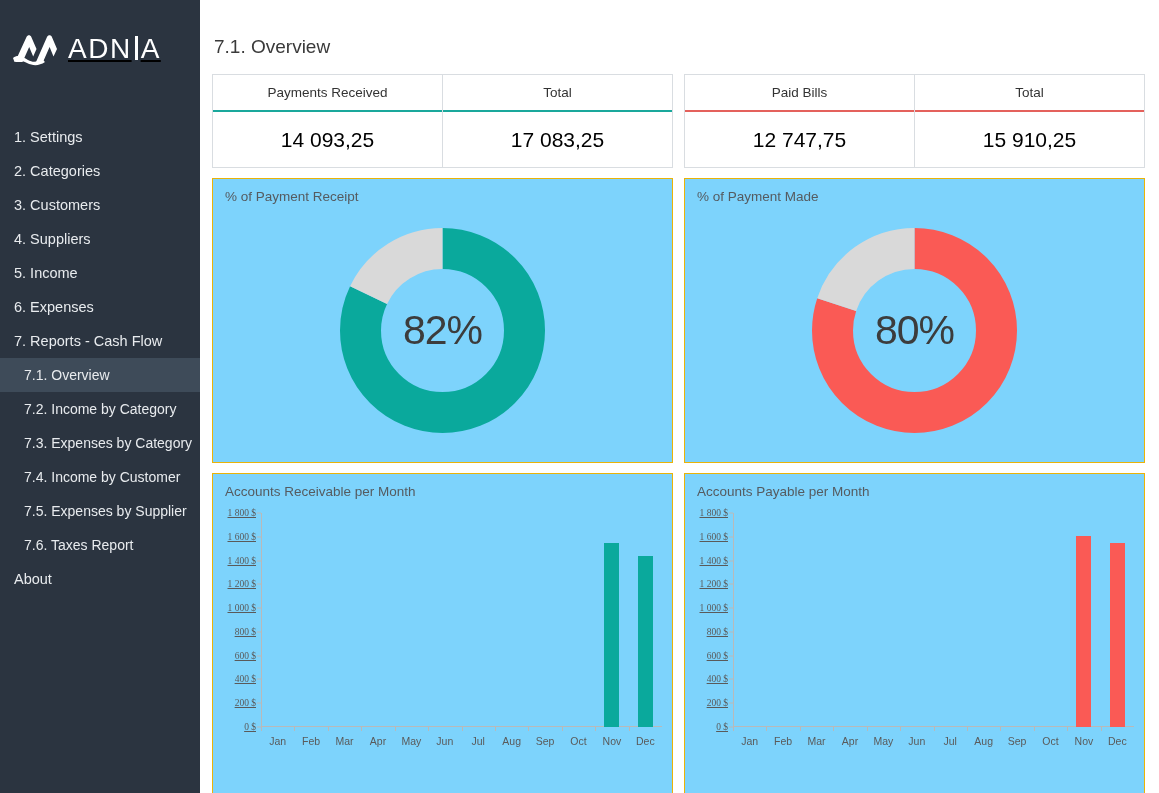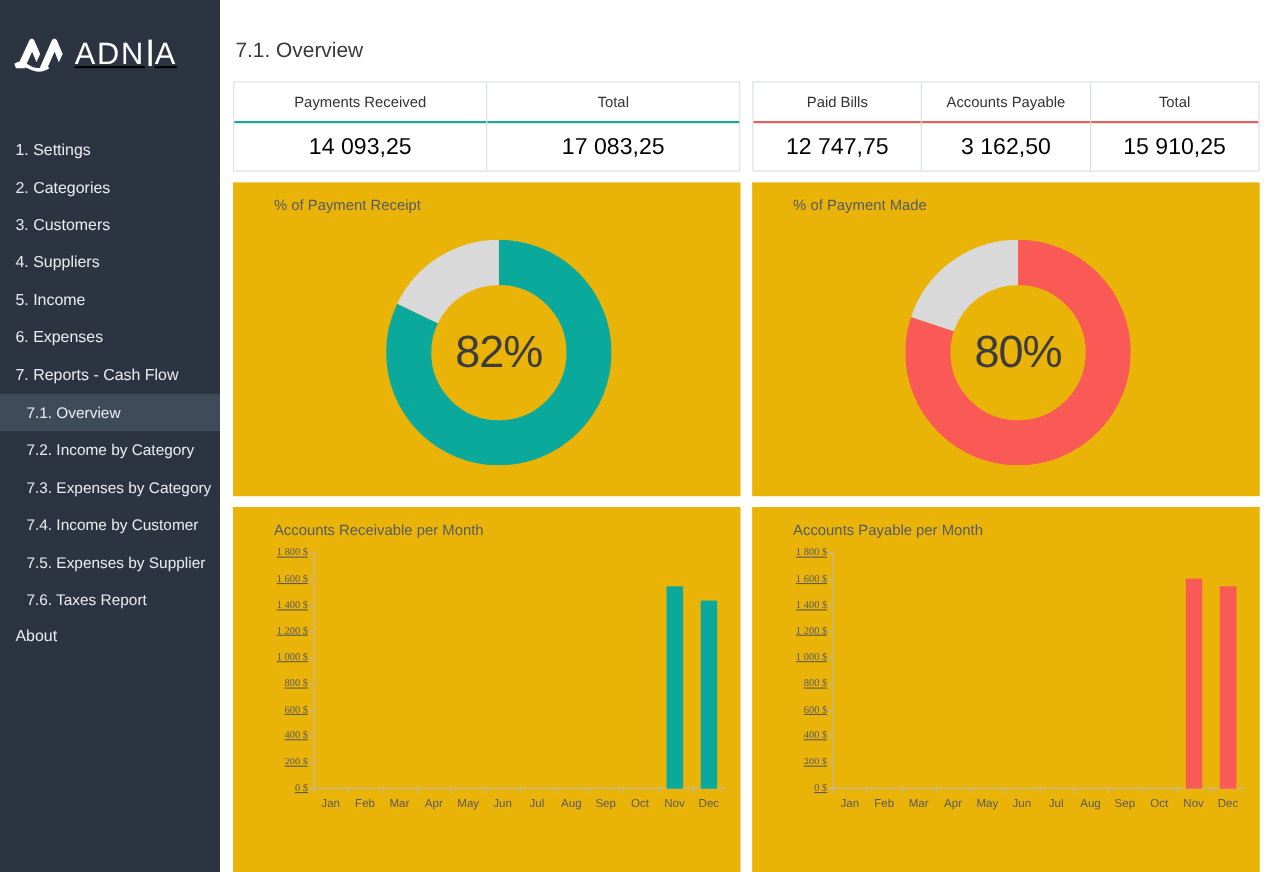--- a/index.html
+++ b/index.html
@@ -70,21 +70,21 @@
     grid-template-columns: 1fr 1fr;
     column-gap: 11px;
     row-gap: 10px;
   }
 
   
   .kpi {
     border: 1px solid #d9dde1;
     background: #fff;
     display: flex;
-    height: 82px;
+    height: 94px;
     justify-content: center;
   }
   .kpi-col {
     flex: 1;
     display: flex; flex-direction: column;
     border-right: 1px solid #d9dde1;
   }
   .kpi-col:last-child { border-right: none; }
   .kpi-head {
     flex: 0 0 35px;
@@ -94,25 +94,24 @@
   .kpi-rule { height: 2px; }
   .kpi-val {
     flex: 1;
     display: flex; align-items: center; justify-content: center;
     font-size: 21px; color: #000000;
     font-family: Liberation Sans, sans-serif;
   }
 
   
   .card {
-    border: 3px solid #eab308;
-    background: #eab308;
+    border: 1px solid #eab308;
+    background: #7dd3fc;
     position: relative;
     overflow: hidden;
-    padding-left: 22px;
   }
   .card-title {
     font-size: 13.5px;
     color: #555b60;
     padding: 10px 0 0 12px;
   }
   .donut-card { height: 285px; }
   .bars-card  { height: 376px; }
 
   
@@ -247,25 +246,20 @@
             <div class="kpi-head">Total</div>
             <div class="kpi-rule" style="background: rgb(26, 168, 156);"></div>
             <div class="kpi-val">17 083,25</div>
           </div>
         </div>
       <div class="kpi" id="kpi-payables">
           <div class="kpi-col">
             <div class="kpi-head">Paid Bills</div>
             <div class="kpi-rule" style="background: rgb(228, 97, 92);"></div>
             <div class="kpi-val">12 747,75</div>
-          </div>
-          <div class="kpi-col">
-            <div class="kpi-head">Accounts Payable</div>
-            <div class="kpi-rule" style="background: rgb(228, 97, 92);"></div>
-            <div class="kpi-val">3 162,50</div>
           </div>
           <div class="kpi-col">
             <div class="kpi-head">Total</div>
             <div class="kpi-rule" style="background: rgb(228, 97, 92);"></div>
             <div class="kpi-val">15 910,25</div>
           </div>
         </div>
 
       <section class="card donut-card">
         <div class="card-title">% of Payment Receipt</div>

